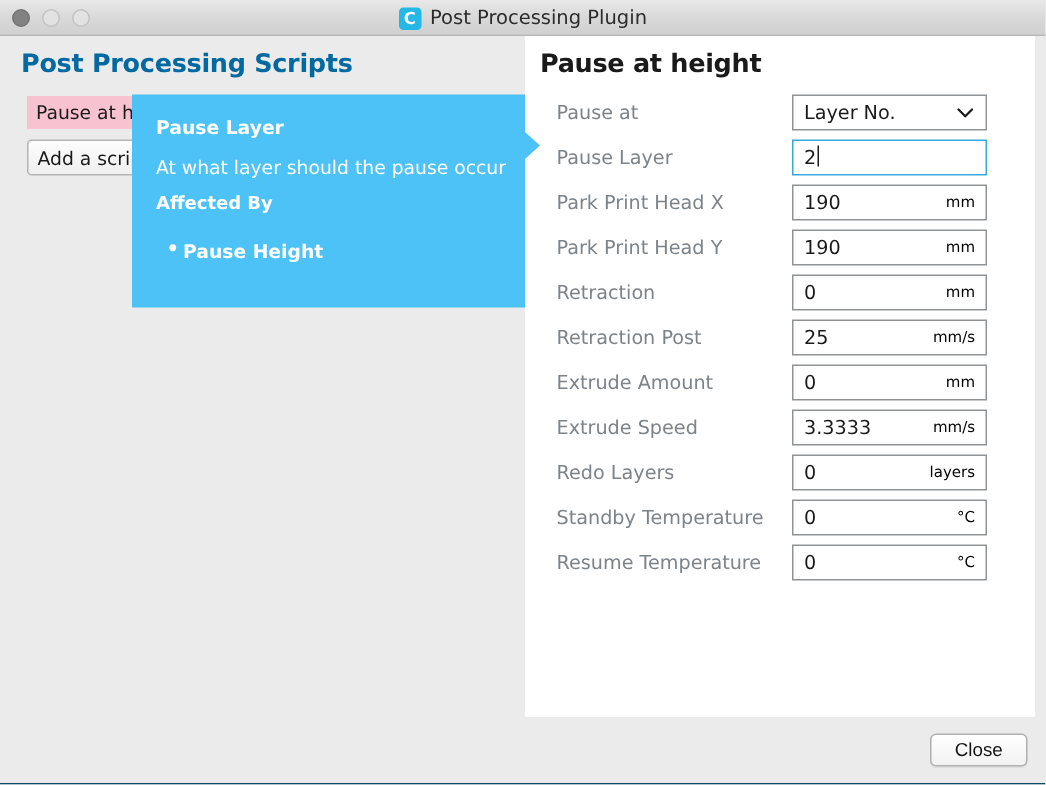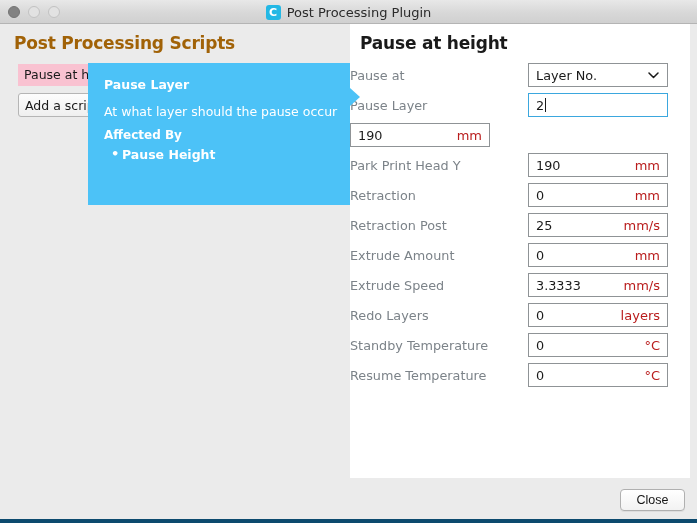--- a/index.html
+++ b/index.html
@@ -63,21 +63,21 @@
 
   
   .left-pane {
     position: absolute; left: 0; top: 24px;
     width: 350px; height: 454px;
     background: #ebebeb;
   }
   .left-title {
     position: absolute; left: 14px; top: 9px;
     font: bold 17px "DejaVu Sans", sans-serif;
-    color: #a16207;
+    color: #0369a1;
     letter-spacing: -0.2px;
   }
   .script-list {
     position: absolute; left: 18px; top: 40px;
     width: 190px;
   }
   .script-item {
     background: #f9c2d1;
     color: #1a1a1a;
     font-size: 12.5px;
@@ -113,21 +113,21 @@
     margin-bottom: 12px;
   }
   .tt-desc {
     font-size: 12.5px;
     line-height: 1.25;
     margin-bottom: 8px;
     white-space: nowrap;
   }
   .tt-sub {
     font: bold 12px "DejaVu Sans", sans-serif;
-    margin-bottom: 5px;
+    margin-bottom: 18px;
   }
   .tt-list { list-style: none; padding-left: 18px; }
   .tt-list li {
     font-size: 12.5px;
     position: relative;
     font-weight: bold;
   }
   .tt-list li::before {
     content: "•";
     position: absolute; left: -11px; top: -1px;
@@ -157,27 +157,28 @@
   .form {
     position: absolute; left: 0; top: 36px;
     width: 340px;
   }
   .form-row {
     display: flex; align-items: center;
     height: 30px;
   }
   .row-label {
     width: 178px;
+    padding-left: 21px;
     font-size: 12.8px;
     color: #7c8389;
     white-space: nowrap;
   }
   .field {
     position: relative;
-    width: 140px; height: 24px;
+    width: 130px; height: 24px;
     border: 1px solid #8f9396;
     background: #ffffff;
     display: flex; align-items: center;
   }
   .field.focused { border: 1px solid #3ba7de; }
   .field-val {
     padding-left: 7px;
     font-size: 12.8px;
     color: #1a1a1a;
     flex: 1 1 auto;
@@ -186,36 +187,36 @@
   .field.focused .field-val { position: relative; }
   .caret {
     display: inline-block;
     width: 1px; height: 14px;
     background: #1a1a1a;
     vertical-align: -2px;
     margin-left: 1px;
   }
   .field-unit {
     padding-right: 7px;
-    font-size: 13px;
-    color: #b91c1c;
+    font-size: 10px;
+    color: #000000;
     white-space: nowrap;
   }
   .chev {
     padding-right: 8px;
     display: flex; align-items: center;
   }
   .chev svg { display: block; }
 
   
   .bottom-bar {
     position: absolute; left: 0; top: 478px;
     width: 697px; height: 45px;
     background: #ebebeb;
-    border-bottom: 4px solid #0c4a6e;
+    border-bottom: 1px solid #0c4a6e;
     text-align: center;
   }
   .close-btn {
     position: absolute; right: 12px; top: 11px;
     width: 65px; height: 22px;
     background: linear-gradient(to bottom, #ffffff, #f2f2f2);
     border: 1px solid #b0b0b0;
     border-radius: 4px;
     display: flex; align-items: center; justify-content: center;
     font-family: "Liberation Sans", sans-serif;
@@ -263,20 +264,21 @@
             </div>
           </div>
         </div>
         <div class="form-row">
           <div class="row-label">Pause Layer</div>
           <div class="field focused">
             <div class="field-val">2<span class="caret"></span></div>
           </div>
         </div>
         <div class="form-row">
+          <div class="row-label">Park Print Head X</div>
           <div class="field">
             <div class="field-val">190</div>
             <div class="field-unit">mm</div>
           </div>
         </div>
         <div class="form-row">
           <div class="row-label">Park Print Head Y</div>
           <div class="field">
             <div class="field-val">190</div>
             <div class="field-unit">mm</div>

